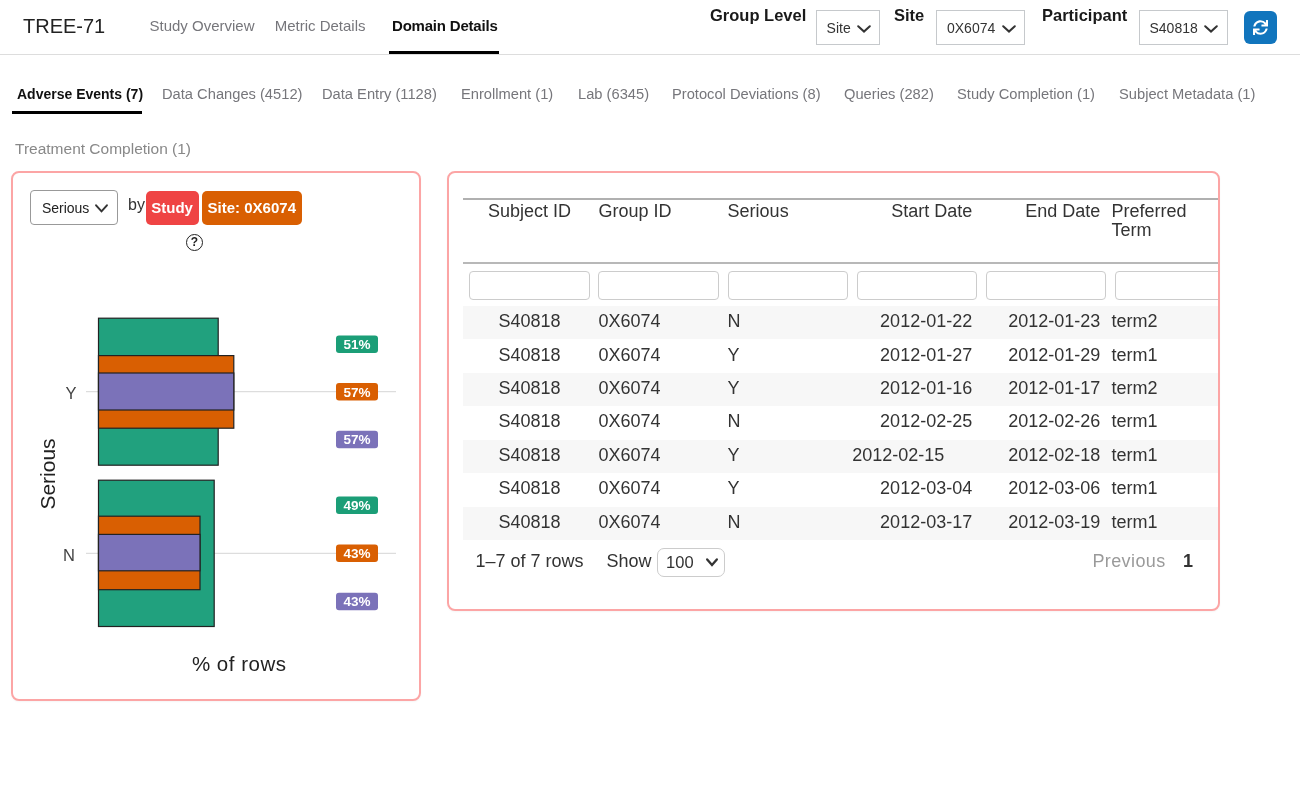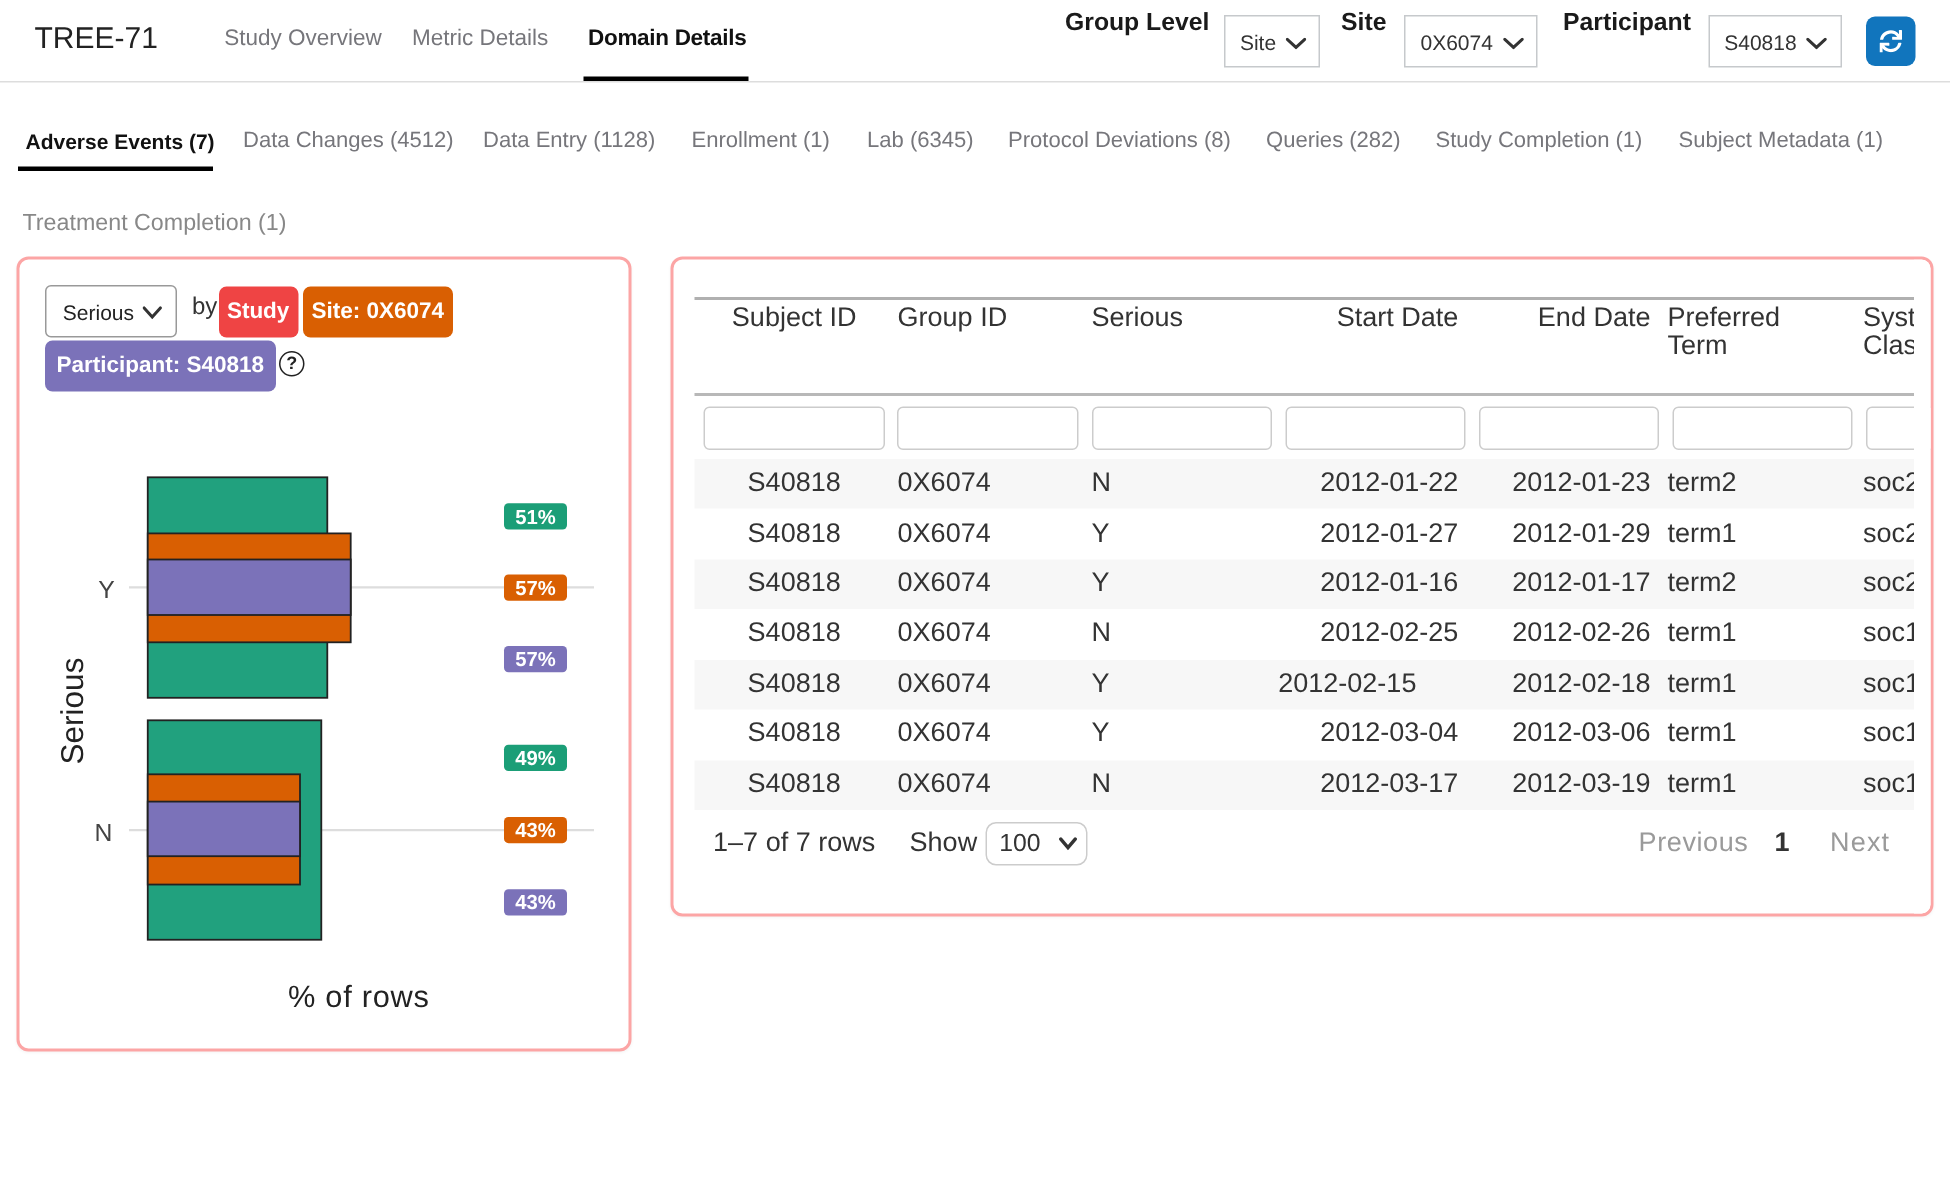--- a/index.html
+++ b/index.html
@@ -18,21 +18,21 @@
 .ctl-sel span { position:absolute; left:10px; top:9px; }
 #refresh-btn { position:absolute; left:1244px; top:11px; width:33px; height:33px; background:#1175bd; border-radius:6px; }
 
 .tab { position:absolute; top:86px; font-size:14.7px; color:#76767b; }
 .tab.active { color:#111; font-weight:bold; font-size:14px; }
 #tab-underline { position:absolute; left:12px; top:111px; width:130px; height:3px; background:#000; }
 #subtab { position:absolute; left:15px; top:140px; font-size:15.5px; color:#888; }
 
 .card { position:absolute; background:#fff; border:2px solid #fca5a5; border-radius:8px; box-shadow:0 1px 2px rgba(0,0,0,0.04); }
 #card-left { left:11px; top:171px; width:410px; height:530px; }
-#card-right { left:447px; top:171px; width:842px; height:440px; overflow:hidden; }
+#card-right { left:447px; top:171px; width:773px; height:440px; overflow:hidden; }
 
 .badge { position:absolute; height:34px; border-radius:5px; color:#fff; font-weight:bold; font-size:15px; line-height:34px; text-align:center; }
 
 .th { position:absolute; font-size:18px; color:#333; line-height:19px; }
 .flt { position:absolute; top:97.8px; width:120.3px; height:29.5px; border:1px solid #ccc; border-radius:4px; background:#fff; }
 .row { position:absolute; left:14px; width:813.6px; height:33.4px; }
 .row.odd { background:#f7f7f7; }
 .td { position:absolute; top:0px; font-size:18px; color:#333; line-height:30.5px; white-space:pre; }
 .ftr { position:absolute; font-size:18px; color:#333; }
 </style>
@@ -89,21 +89,20 @@
   <div class="card" id="card-left">
     <div class="selbox" style="left:16.9px; top:16.5px; width:88.5px; height:35px;">
       <span style="position:absolute; left:11px; top:9.5px; font-size:14px; color:#222;">Serious</span>
       <svg style="position:absolute; right:9px; top:13px;" width="13" height="9" viewBox="0 0 13 9">
           <polyline points="1.1,1.3 6.5,7.3 11.9,1.3" stroke="#333" stroke-width="2" fill="none" stroke-linecap="round"></polyline>
         </svg>
     </div>
     <div class="abs" style="left:115px; top:23px; font-size:16px; color:#333;">by</div>
     <div class="badge" style="left:132.6px; top:17.5px; width:53px; background:#ef4444;">Study</div>
     <div class="badge" style="left:188.8px; top:17.5px; width:100px; background:#d95f02;">Site: 0X6074</div>
-    <div class="badge" style="left:16.9px; top:54.2px; width:154px; background:#7b72b9;">Participant: S40818</div>
     <div class="abs" style="left:173px; top:61.2px; width:17px; height:17px; border:1.6px solid #222; border-radius:50%; text-align:center; font-size:12px; font-weight:bold; color:#222; line-height:14px;">?</div>
 
     <svg class="abs" style="left:-1px; top:-1px;" width="408" height="528" viewBox="0 0 408 528">
       <line x1="74" y1="219.6" x2="384" y2="219.6" stroke="#ddd" stroke-width="1.4"></line>
       <line x1="74" y1="381.4" x2="384" y2="381.4" stroke="#ddd" stroke-width="1.4"></line>
 
       <rect x="86.5" y="146.2" width="119.7" height="147" fill="#21a17e" stroke="#222" stroke-width="1.2"></rect>
       <rect x="86.5" y="183.6" width="135.3" height="72.6" fill="#d95f02" stroke="#222" stroke-width="1.2"></rect>
       <rect x="86.5" y="201" width="135.3" height="37" fill="#7b72b9" stroke="#222" stroke-width="1.2"></rect>
 

